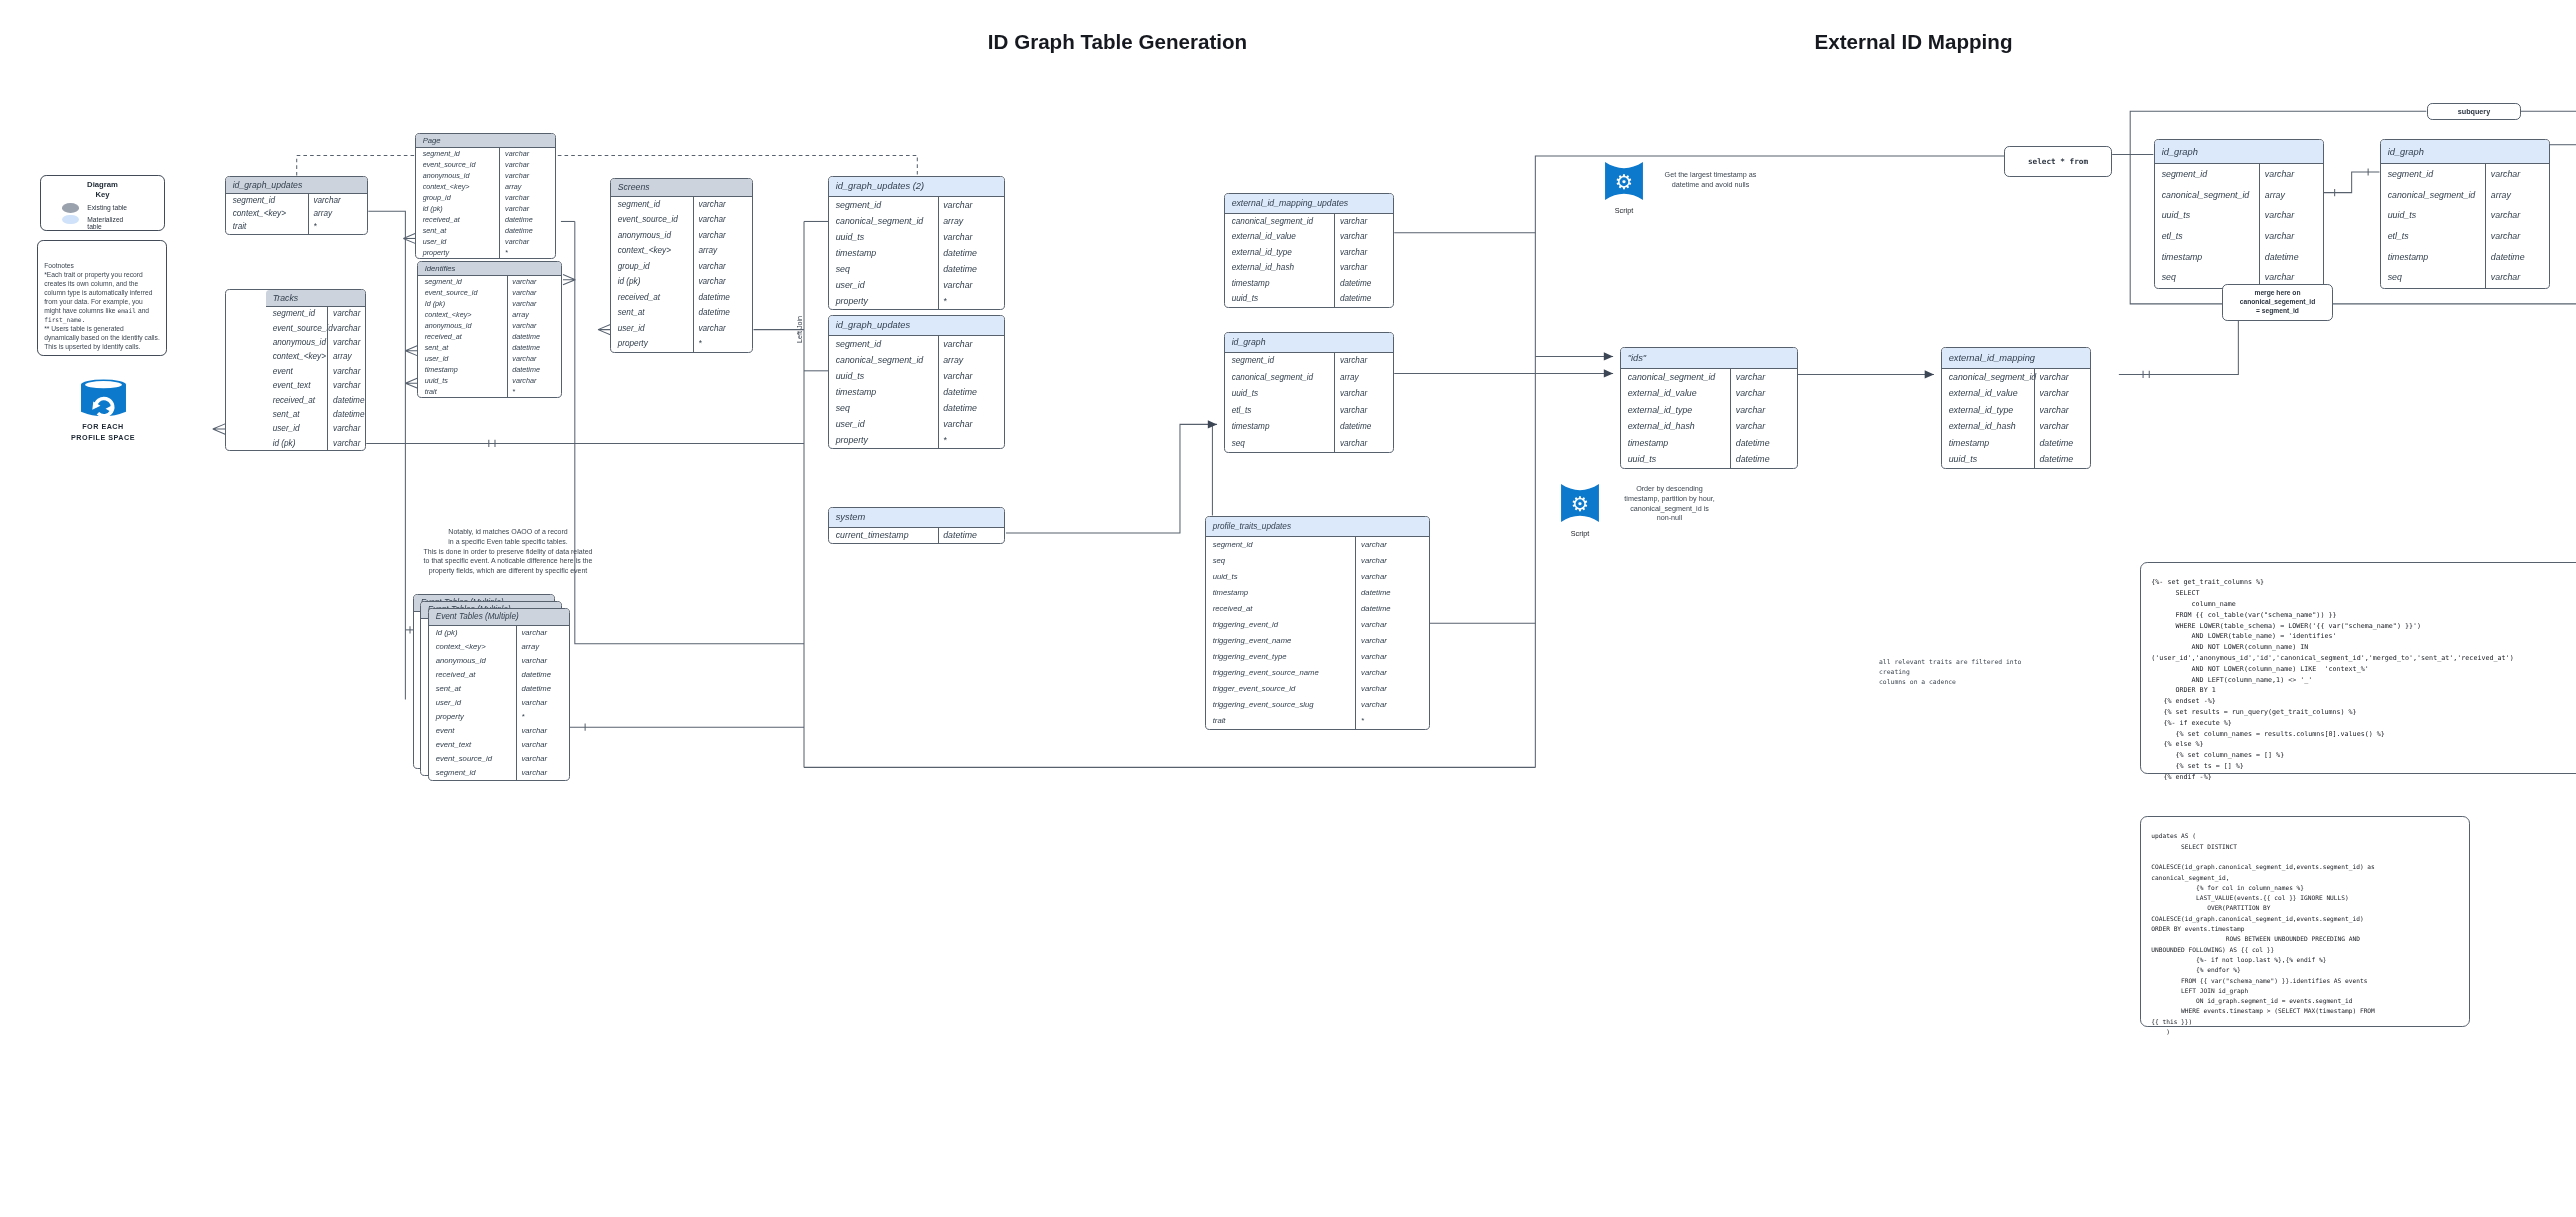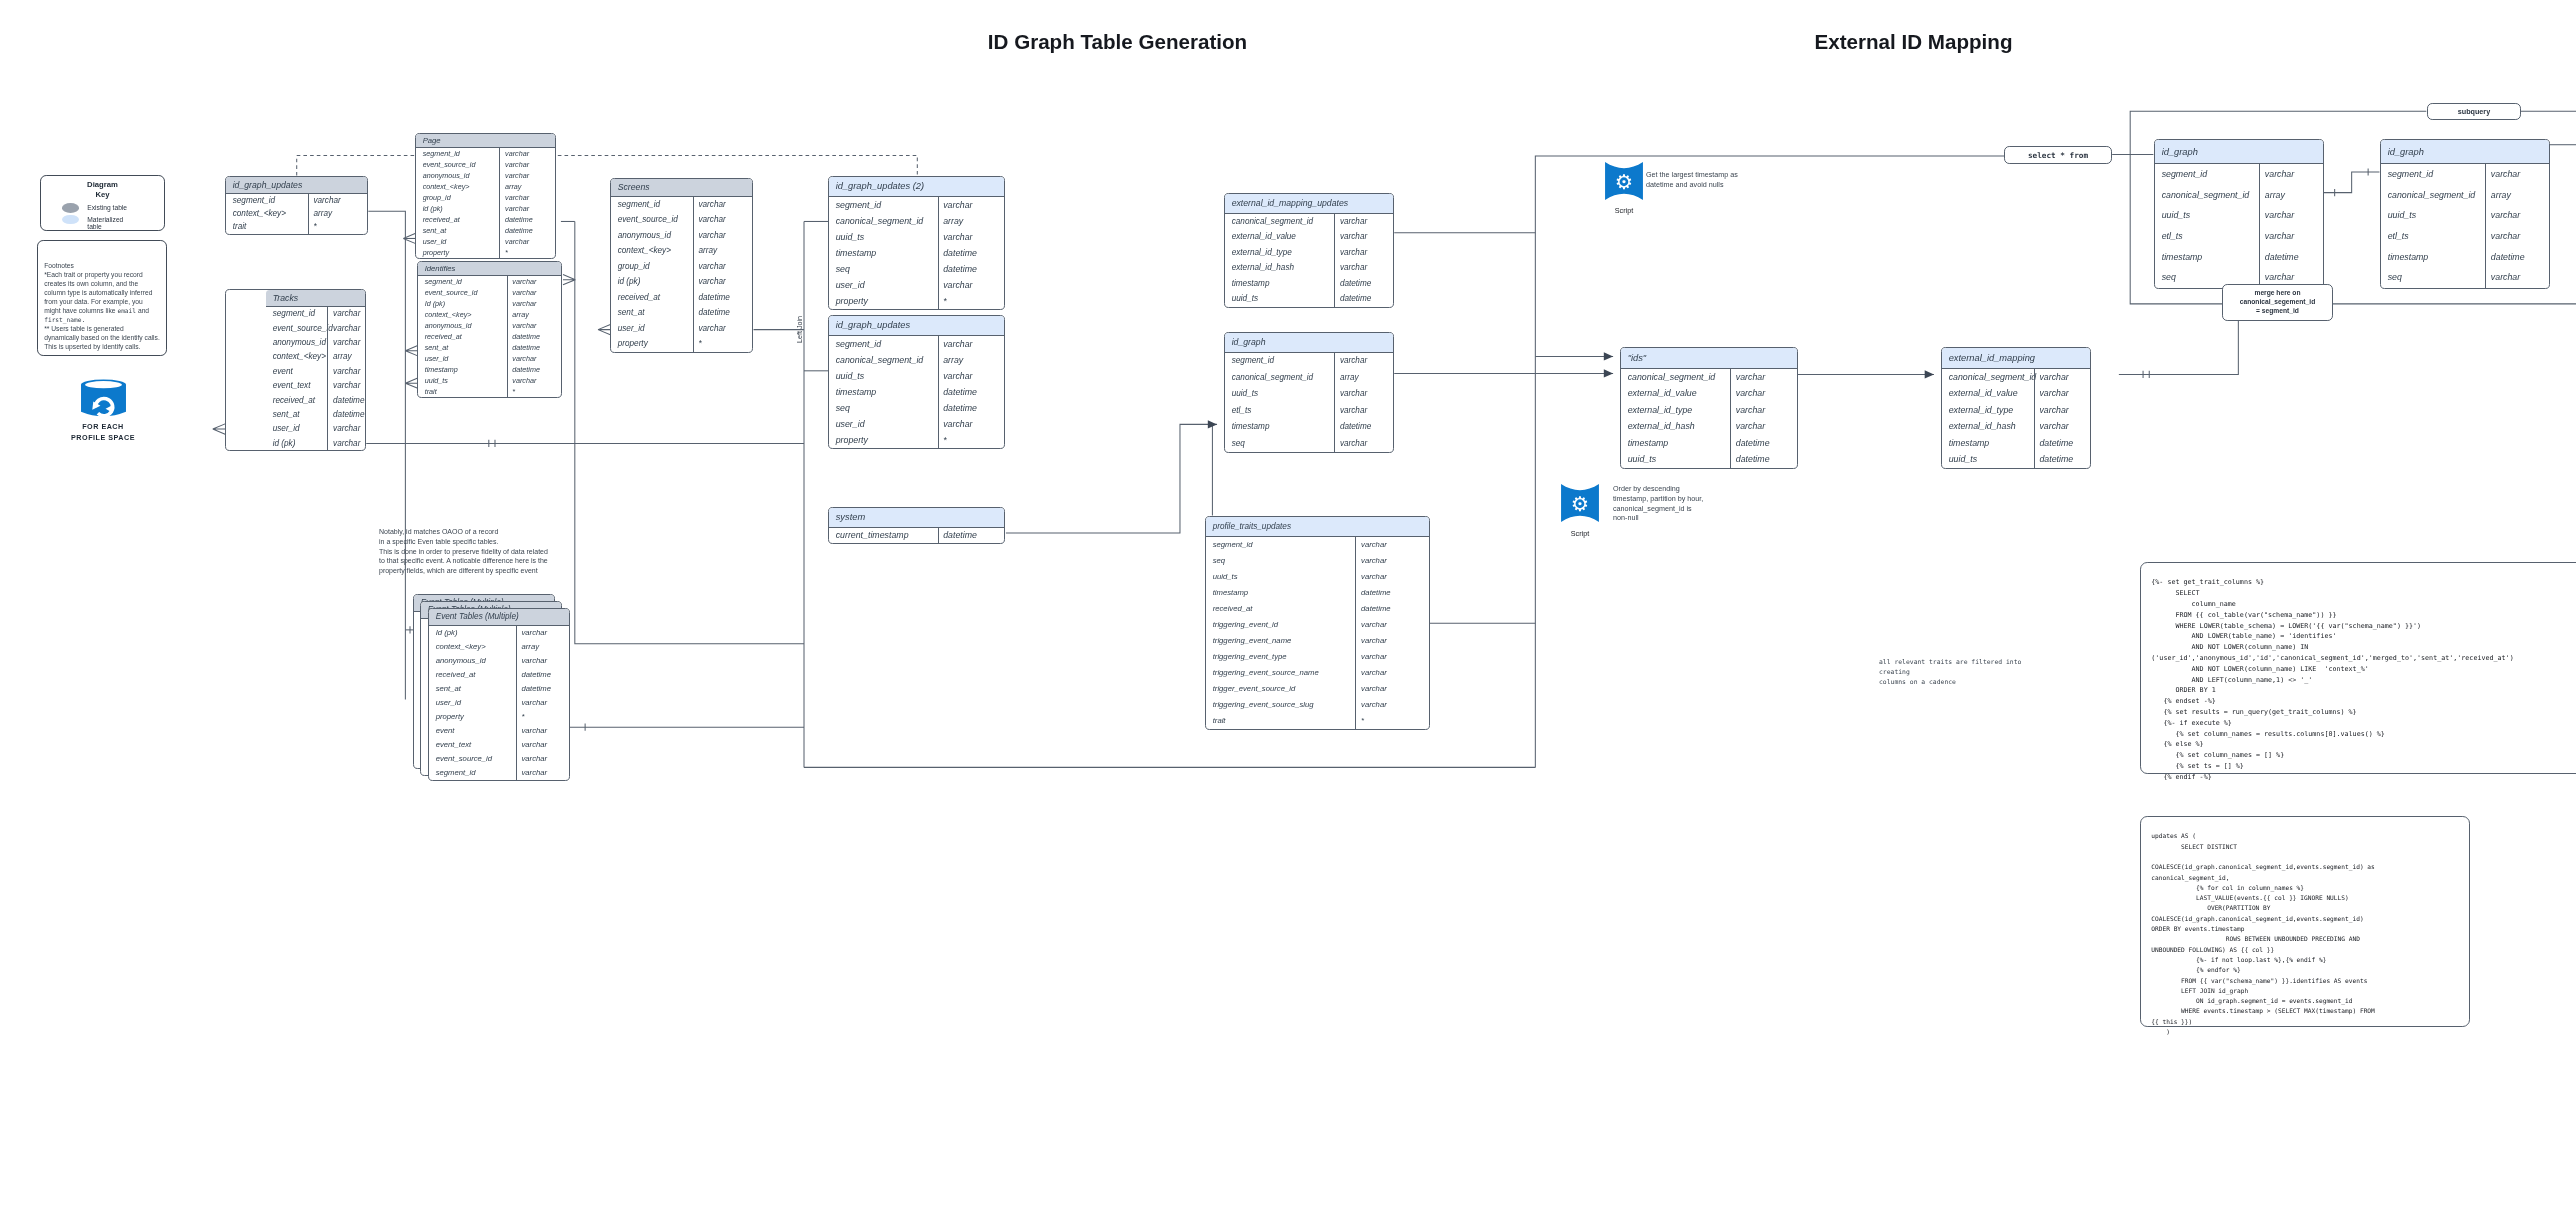--- a/index.html
+++ b/index.html
@@ -24,21 +24,21 @@
   .panel{position:absolute;border:1px solid #424b57;border-radius:6.2px;background:#fff;z-index:2;box-sizing:border-box;}
   .keytitle{font-weight:bold;font-size:7.7px;text-align:center;white-space:pre-line;line-height:9.8px;color:#1c2733;}
   .keyrow{display:flex;align-items:flex-start;margin:3.1px 0 0 20.6px;}
   .dot{width:17.5px;height:9.8px;border-radius:50%;flex:0 0 auto;margin-right:8.2px;}
   .dot.gray{background:#9aa2ad;}
   .dot.blue{background:#cfe2f9;}
   .keylabel{font-size:6.7px;line-height:7.7px;color:#2b3440;padding-top:1px;}
   .foot{font-size:6.7px;line-height:9px;color:#3b4550;}
   .foot .mono{font-family:"DejaVu Sans Mono",monospace;font-size:6.2px;}
   
-  .note{position:absolute;font-size:7.2px;line-height:10.3px;color:#3b4550;
+  .note{position:absolute;font-size:7.2px;line-height:10.3px;color:#3b4550;text-align:center;
         white-space:pre-line;z-index:2;}
   .note.left{text-align:left;}
   .note.mono{font-family:"DejaVu Sans Mono",monospace;font-size:6.4px;line-height:9.8px;}
   
   .box{position:absolute;border:1px solid #57616e;border-radius:5.2px;background:#fff;z-index:2;
        display:flex;align-items:center;justify-content:center;font-size:7.2px;color:#2b3440;
        text-align:center;white-space:pre-line;box-sizing:border-box;font-weight:bold;}
   .box.mono{font-family:"DejaVu Sans Mono",monospace;font-size:7.7px;}
   .codebox{position:absolute;border:1px solid #57616e;border-radius:7.2px;background:#fff;z-index:2;
        box-sizing:border-box;padding:14.4px 10.3px;}
@@ -792,21 +792,21 @@
 non-null</div>
 
 <div class="note" style="left:379px;top:527px;width:258px;font-size:7px;line-height:9.8px;">Notably, id matches OAOO of a record
 in a specific Even table  specific tables.
 This is done in order to preserve fidelity of data related
 to that specific event.  A noticable difference here is the
 property fields, which are different by specific event</div>
 <div class="note left mono" style="left:1879px;top:658px;width:165px;">all relevant traits are filtered into creating
 columns on a cadence</div>
 
-<div class="box mono" style="left:2004px;top:146px;width:108px;height:18px;">select * from</div>
+<div class="box mono" style="left:2004px;top:146px;width:108px;height:31px;">select * from</div>
 <div class="box" style="left:2427px;top:103px;width:94px;height:17px;">subquery</div>
 <div class="box" style="left:2222px;top:284px;width:111px;height:37px;font-size:6.7px;line-height:8.8px;">merge here on
 canonical_segement_id
 = segment_id</div>
 
 <div class="rot" style="left:779px;top:325px;width:41px;">Left Join</div>
 
 <div class="codebox" style="left:2140px;top:562px;width:469px;height:212px;">
   <pre>{%- set get_trait_columns %}
       SELECT

